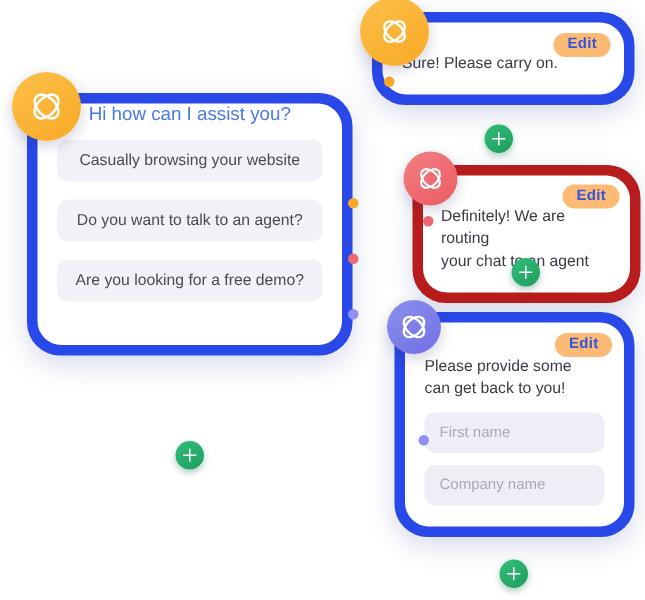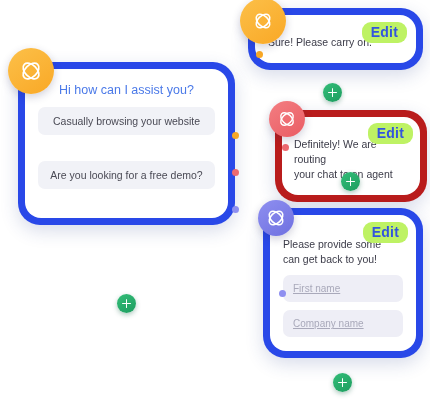--- a/index.html
+++ b/index.html
@@ -42,23 +42,23 @@
   }
   .avatar.sm{width:36px;height:36px;}
   .avatar.orange{background:#fbb034;background:linear-gradient(145deg,#fcc049,#f9a826);}
   .avatar.red{background:#ef6d72;background:linear-gradient(145deg,#f37e82,#ea5c63);}
   .avatar.purple{background:#7b7ce8;background:linear-gradient(145deg,#8e8ff0,#6f70e0);}
   .avatar svg{display:block;}
 
   
   .edit-pill{
     position:absolute;
-    background:#bef264;
+    background:#fdba74;
     color:#3355dd;
-    font-size:14px;
+    font-size:10px;
     font-weight:bold;
     padding:2px 9px 3px;
     border-radius:9px;
     letter-spacing:.2px;
     z-index:25;
   }
 
   
   .plus{
     position:absolute;
@@ -70,33 +70,33 @@
     box-shadow:0 2px 5px rgba(20,100,70,.35);
   }
   .plus:before,.plus:after{
     content:"";position:absolute;background:#fff;border-radius:1px;
   }
   .plus:before{width:9px;height:1.8px;}
   .plus:after{width:1.8px;height:9px;}
 
   
   #node-main{left:18px;top:62px;width:217px;}
-  #node-main .inner{padding:14px 13px 13px;}
+  #node-main .inner{padding:0 13px 13px;}
   .q-title{
     color:#4a79e8;
     font-size:12.5px;
     text-align:center;
     margin:0 0 10px;
     font-weight:normal;
   }
   .opt{
     background:#f1f2f7;
     border-radius:7px;
     padding:8px 6px;
-    margin-bottom:26px;
+    margin-bottom:12px;
     text-align:center;
     font-size:10.5px;
     color:#4a4a55;
   }
   .opt:last-child{margin-bottom:16px;}
 
   
   .msg-text{
     font-size:10.5px;
     color:#3b3b48;
@@ -112,21 +112,20 @@
 
   #node-form{left:263px;top:208px;width:160px;}
   #node-form .inner{padding:22px 13px 14px;}
   .field{
     background:#eeeef6;
     border-radius:7px;
     padding:8px 10px;
     margin-top:8px;
     font-size:10px;
     color:#a9a9ba;
-    text-decoration:underline;
   }
 
   
   .dot{
     position:absolute;
     width:7px;height:7px;border-radius:50%;
     z-index:20;
   }
   .dot.orange{background:#f9a826;}
   .dot.red{background:#ee6a70;}
@@ -142,20 +141,21 @@
     <path d="M 222 172 C 236 178 244 170 256 160 C 266 152 275 148 286 147" fill="none" stroke="#ffffff" stroke-width="3" stroke-linecap="round"></path>
     <path d="M 222 209 C 234 216 240 238 250 258 C 260 278 270 288 282 293" fill="none" stroke="#ffffff" stroke-width="3" stroke-linecap="round"></path>
   </svg>
 
   <div class="node" id="node-main">
     <div class="frame blue">
       <div class="inner">
         <p class="q-title">Hi how can I assist you?</p>
 
         <div class="opt">Casually browsing your website</div>
+        <div class="opt">Do you want to talk to an agent?</div>
         <div class="opt">Are you looking for a free demo?</div>
       </div>
     </div>
 
     <div class="dot orange" style="left:214px;top:70px;"></div>
     <div class="dot red" style="left:214px;top:107px;"></div>
     <div class="dot purple" style="left:214px;top:144px;"></div>
 
     <div class="avatar orange" style="left:-10px;top:-14px;">
       <svg width="28" height="28" viewBox="0 0 40 40">

